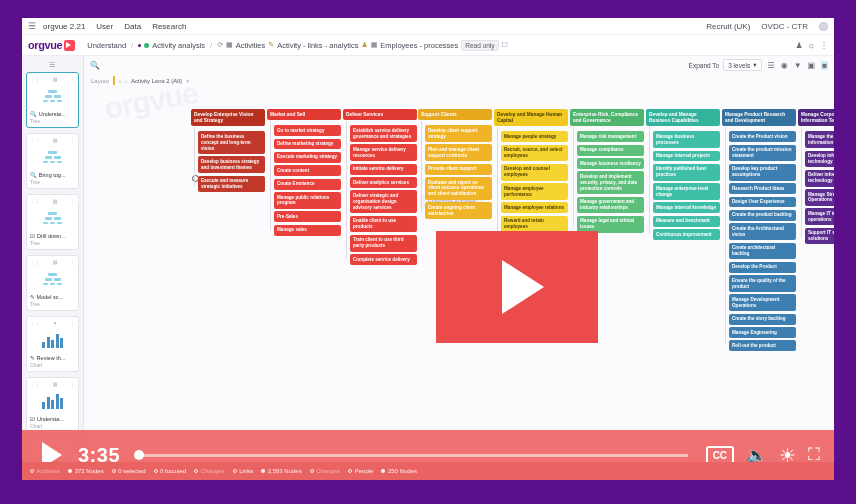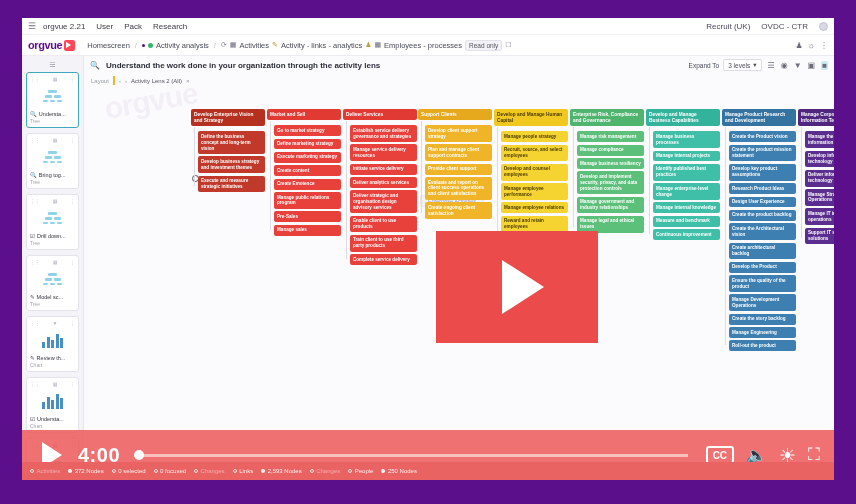--- a/index.html
+++ b/index.html
@@ -208,35 +208,35 @@
 </head>
 <body>
 
 <div id="root">
   <div class="app-window">
 
     <div class="menubar">
       <span class="hamb">☰</span>
       <span class="brandname">orgvue 2.21</span>
       <span>User</span>
-      <span>Pack</span>
+      <span>Data</span>
       <span>Research</span>
       <span class="spacer"></span>
       <span class="right-item">Recruit (UK)</span>
       <span class="right-item">OVDC - CTR</span>
       <span class="avatar-dot"></span>
     </div>
 
     <div class="appbar">
       <span class="logo-wrap">
         <span class="logo-text">orgvue</span>
         <span class="logo-mark"></span>
       </span>
       <span class="crumb">
-        <span>Homescreen</span>
+        <span>Understand</span>
         <span class="crumb-sep">/</span>
         <span class="dot-bullet"></span>
         <span class="dot-green"></span>
         <span>Activity analysis</span>
         <span class="crumb-sep">/</span>
         <span class="mini-ic">⟳</span>
         <span class="mini-ic ic-doc">▦</span>
         <span>Activities</span>
         <span class="mini-ic ic-pen">✎</span>
         <span>Activity - links - analytics</span>
@@ -437,21 +437,20 @@
             </div>
 
         </div>
 
       </div>
 
       <div class="canvas">
 
         <div class="canvas-toolbar">
           <span class="search-ic">🔍</span>
-          <span class="canvas-title">Understand the work done in your organization through the activity lens</span>
           <span class="spacer"></span>
           <span class="expand-chip">
             <span>Expand To</span>
             <span class="sel-box">
               <span>3 levels</span>
               <span>▾</span>
             </span>
           </span>
           <span class="tb-ic">☰</span>
           <span class="tb-ic">◉</span>
@@ -591,21 +590,21 @@
 
         <div class="play-overlay">
           <div class="play-tri"></div>
         </div>
       </div>
     </div>
   </div>
 
   <div class="video-bar">
     <div class="vb-play"></div>
-    <div class="vb-time">4:00</div>
+    <div class="vb-time">3:35</div>
     <div class="vb-track">
       <div class="vb-knob"></div>
     </div>
     <div class="cc-box">CC</div>
     <div class="vb-ic" style="font-size:17px">🔈</div>
     <div class="vb-ic" style="font-size:19px">☀</div>
     <div class="vb-ic" style="font-size:17px">⛶</div>
   </div>
 
   <div class="status-strip">

